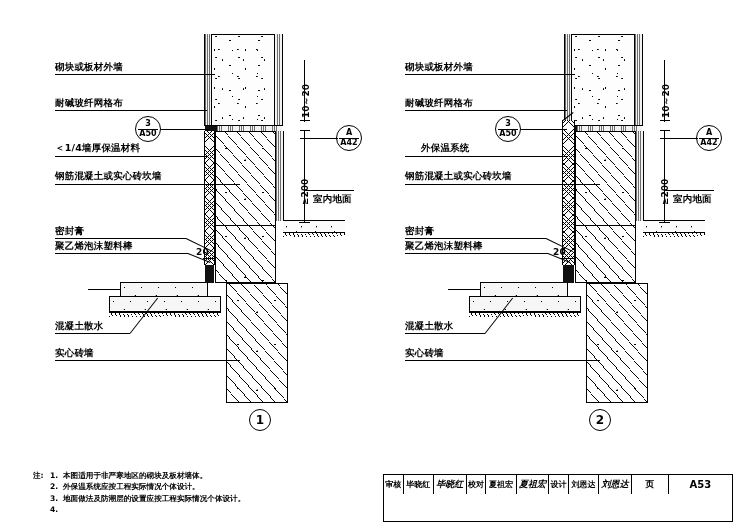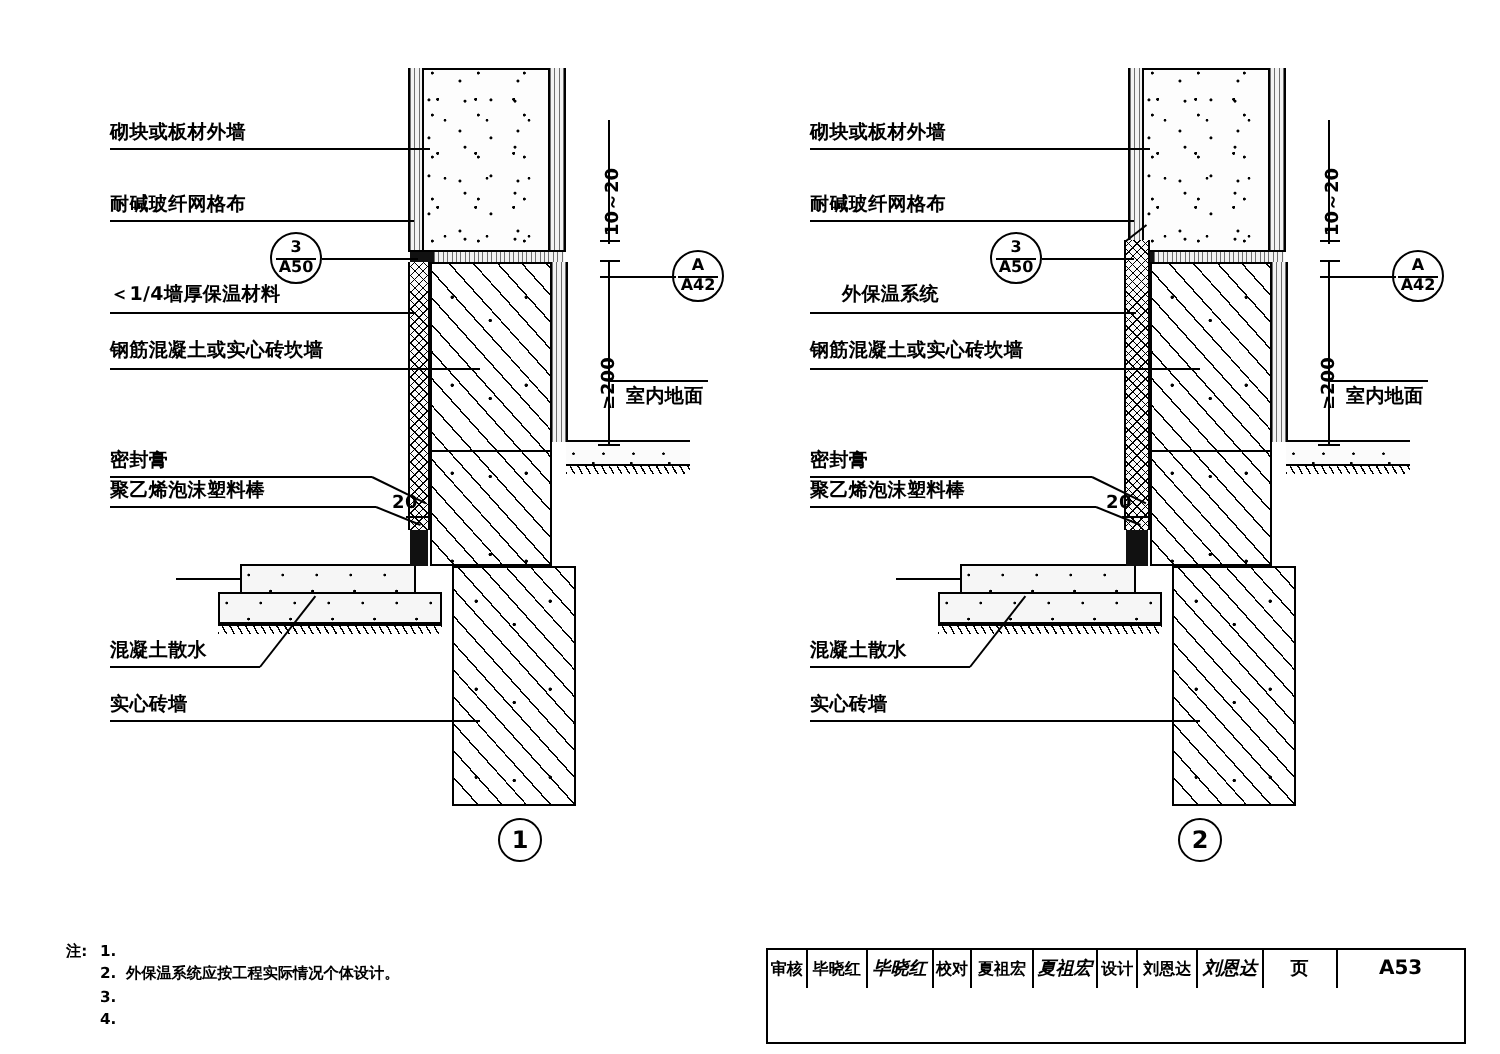--- a/index.html
+++ b/index.html
@@ -341,29 +341,31 @@
 
     <div class="numcircle" style="left:589px;top:409px;">
       <span>2</span>
     </div>
   </div>
 
   <div class="notes">
     <div class="row">
       <span class="zhu">注:</span>
       <span class="idx">1.</span>
+      <span>本图适用于非严寒地区的砌块及板材墙体。</span>
     </div>
     <div class="row">
       <span class="zhu"></span>
       <span class="idx">2.</span>
       <span>外保温系统应按工程实际情况个体设计。</span>
     </div>
     <div class="row">
       <span class="zhu"></span>
       <span class="idx">3.</span>
+      <span>地面做法及防潮层的设置应按工程实际情况个体设计。</span>
     </div>
     <div class="row">
       <span class="zhu"></span>
       <span class="idx">4.</span>
     </div>
   </div>
 
   <div class="tb">
     <div class="tb-bot">
       <div class="tb-cell tb-lab">审核</div>

